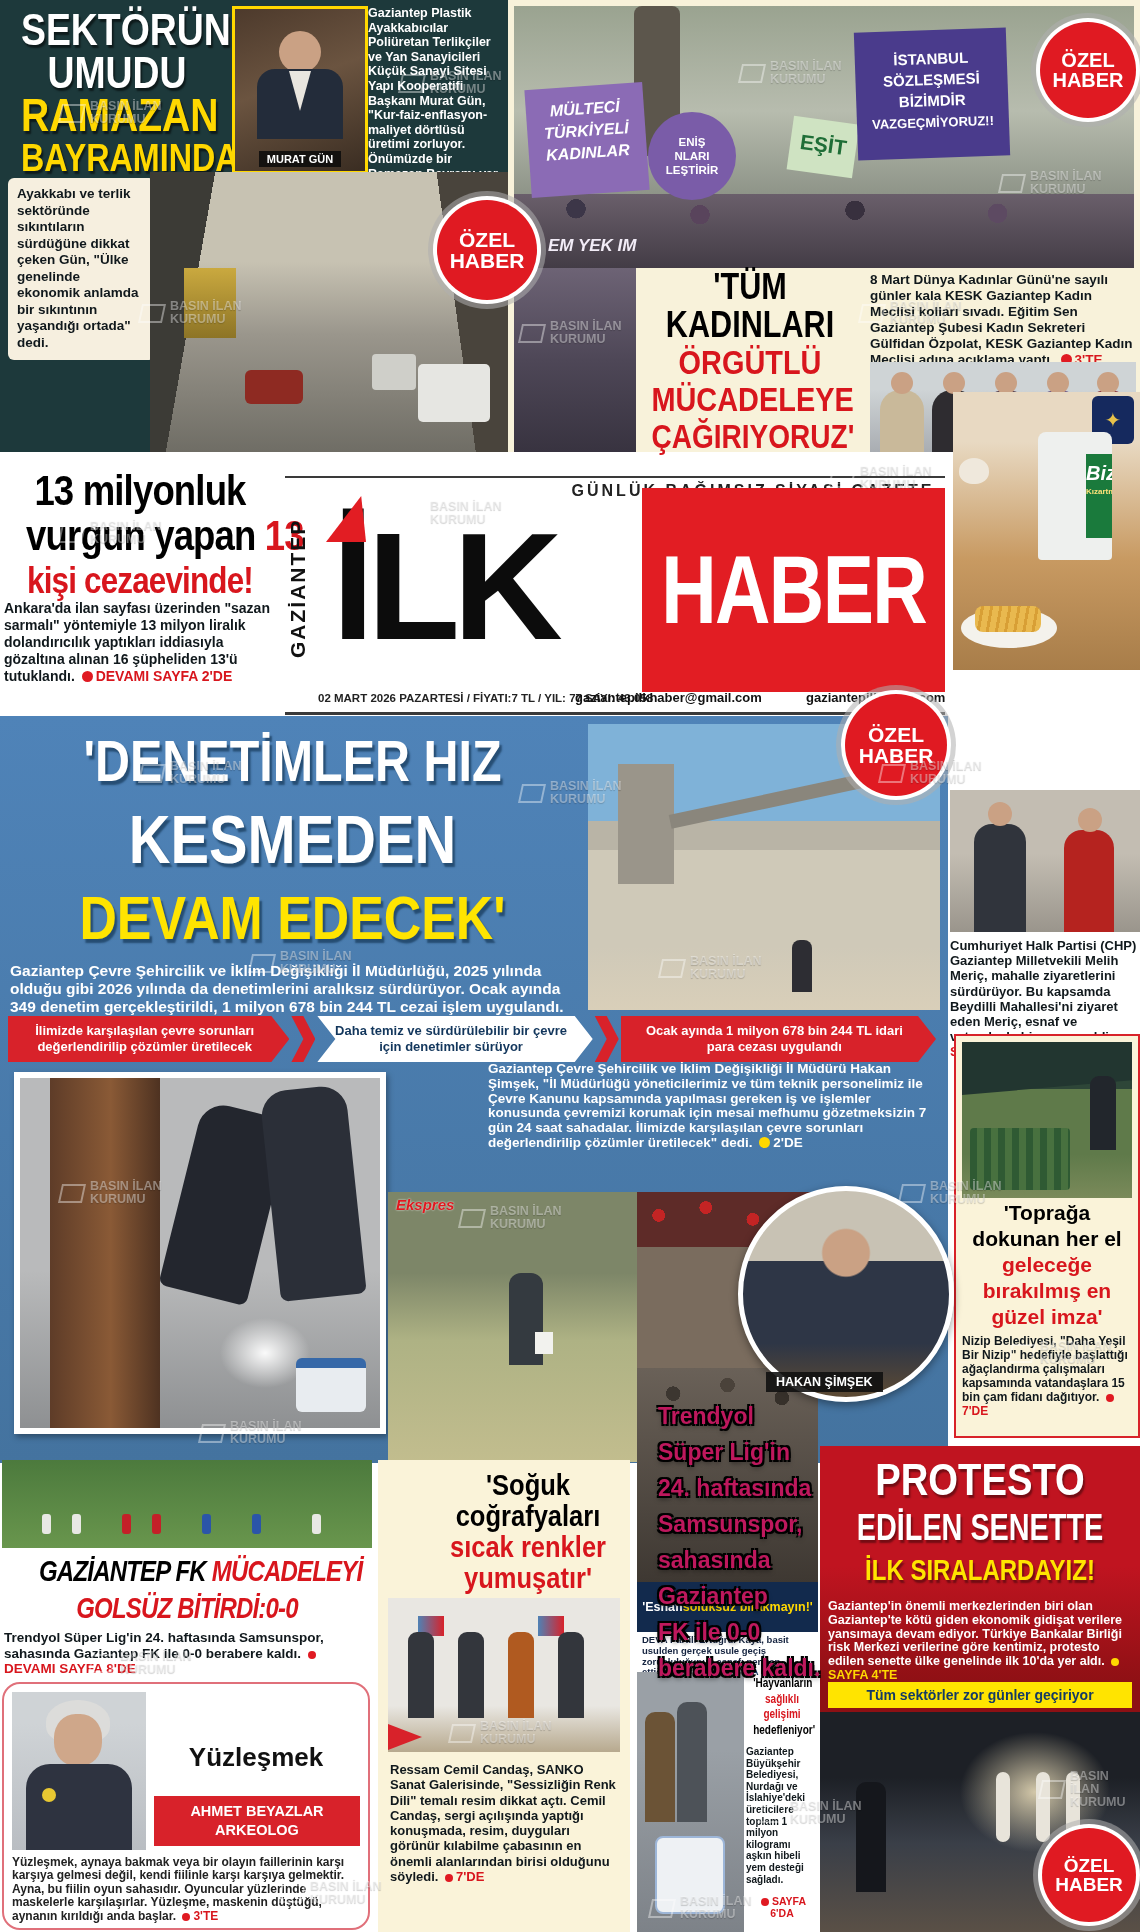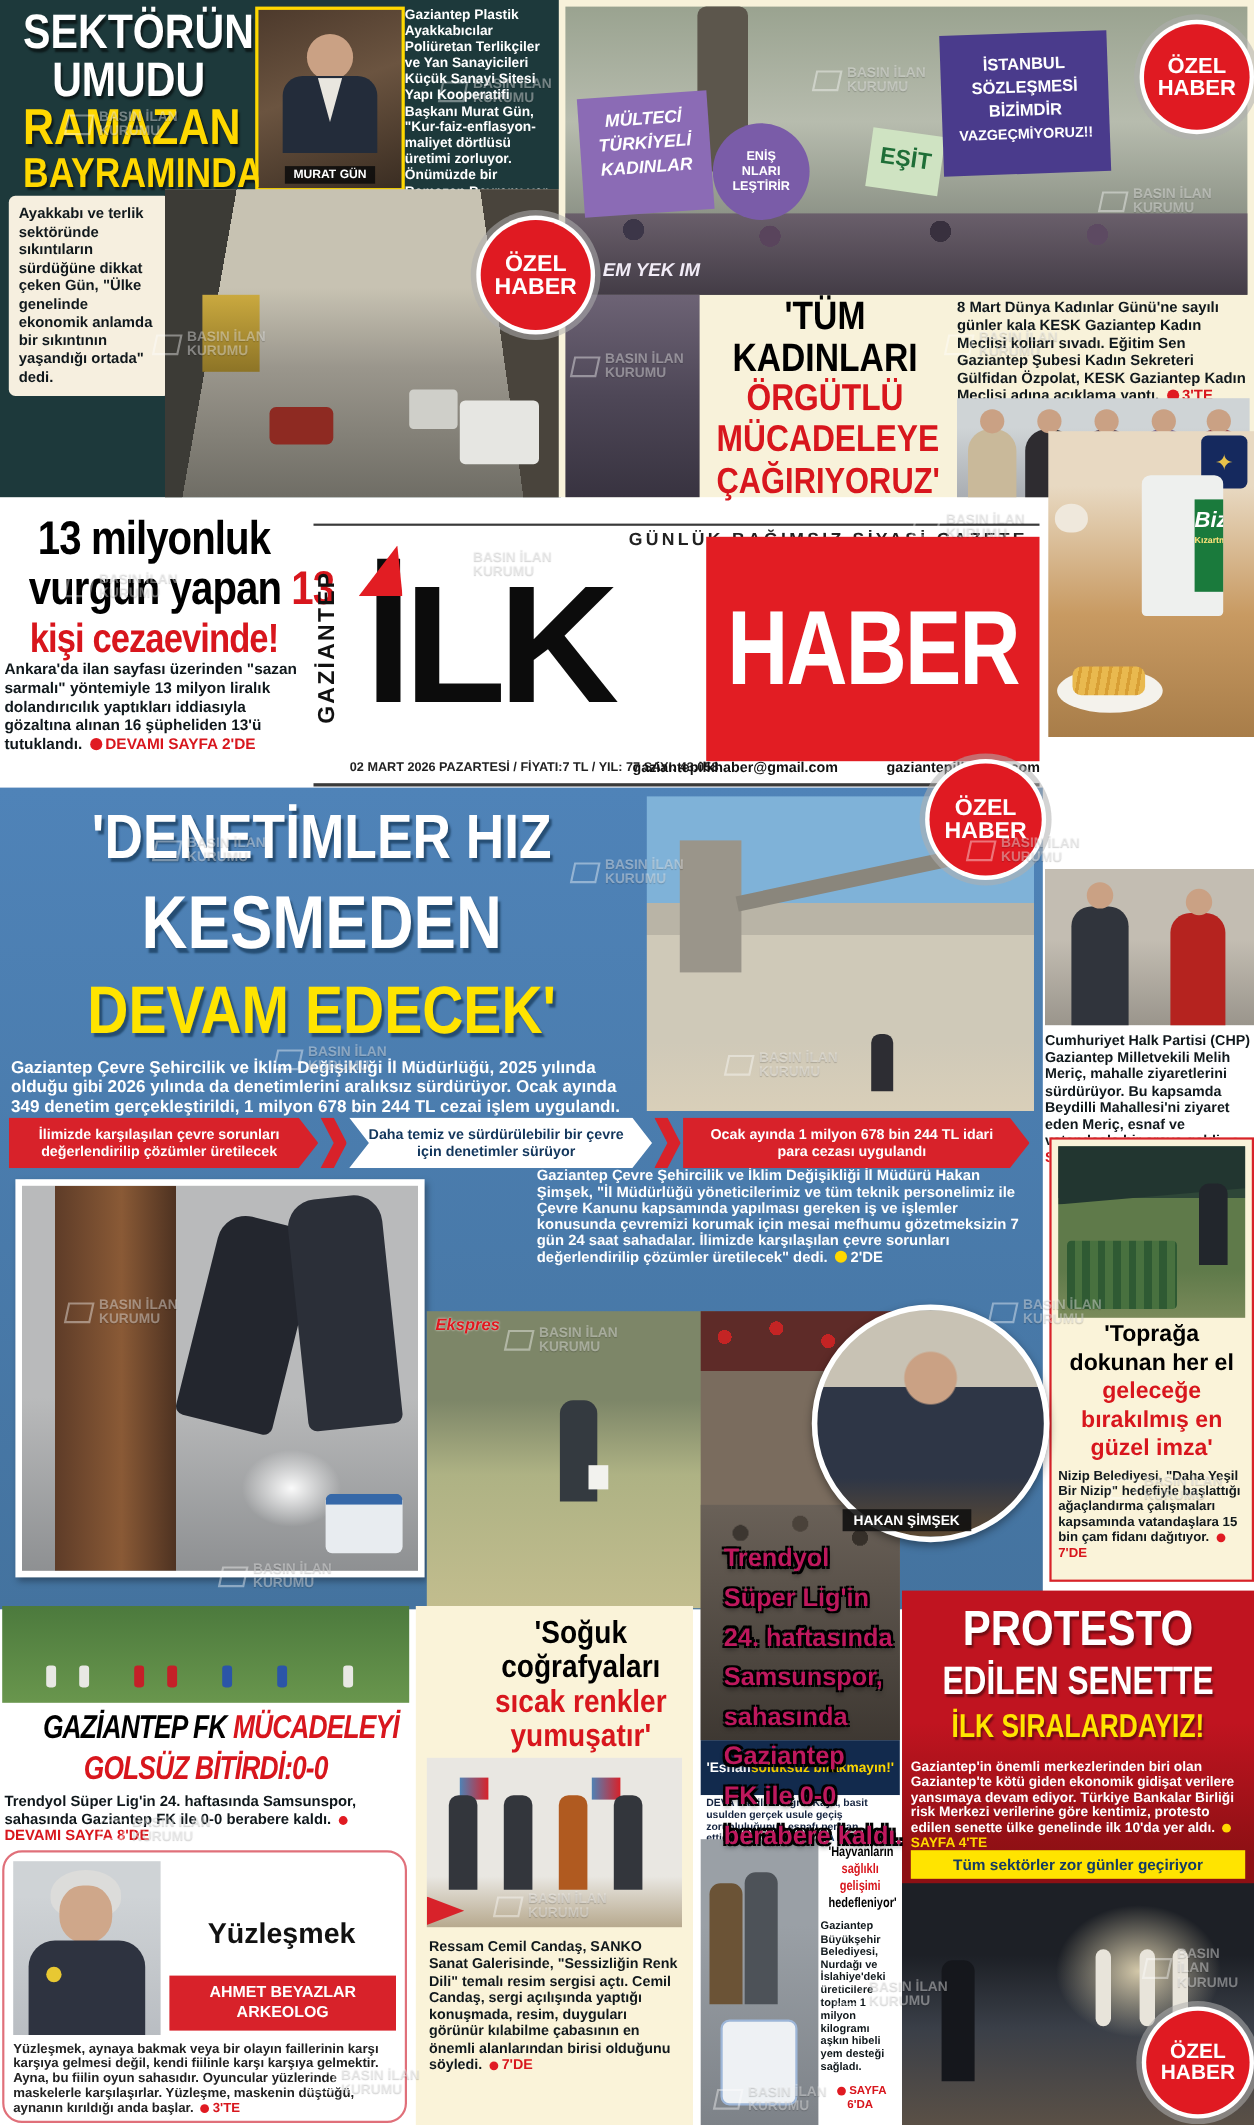--- a/index.html
+++ b/index.html
@@ -454,21 +454,21 @@
   <div class="abs art-photo">
     <div class="pnt" style="left:30px"></div>
     <div class="pnt" style="left:150px"></div>
     <i style="left:20px"></i>
     <i style="left:70px"></i>
     <i style="left:120px;background:#b05a20!important"></i>
     <i style="left:170px"></i>
   </div>
   <div class="abs art-tri"></div>
   <div class="abs art-body">
-    <span>Ressam Cemil Candaş, SANKO Sanat Galerisinde, "Sessizliğin Renk Dili" temalı resim sergisi açtı. Cemil Candaş, sergi açılışında yaptığı konuşmada, resim, duyguları görünür kılabilme çabasının en önemli alanlarından birisi olduğunu söyledi.</span>
+    <span>Ressam Cemil Candaş, SANKO Sanat Galerisinde, "Sessizliğin Renk Dili" temalı resim dikkat açtı. Cemil Candaş, sergi açılışında yaptığı konuşmada, resim, duyguları görünür kılabilme çabasının en önemli alanlarından birisi olduğunu söyledi.</span>
     <i class="dot dot-r dot-s"></i><span class="b red">7'DE</span>
   </div>
 
   <div class="abs esnaf">
     <span class="wht">'Esnafı </span>
     <span class="yel">soluksuz bırakmayın!'</span>
   </div>
   <div class="abs deva">
     <span>DEVA Partili Ertuğrul Kaya, basit usulden gerçek usule geçiş zorunluluğunun esnafı perişan ettiğini söyledi.</span>
     <i class="dot dot-y dot-s"></i><span class="b navy">SAYFA 6'DA</span>

